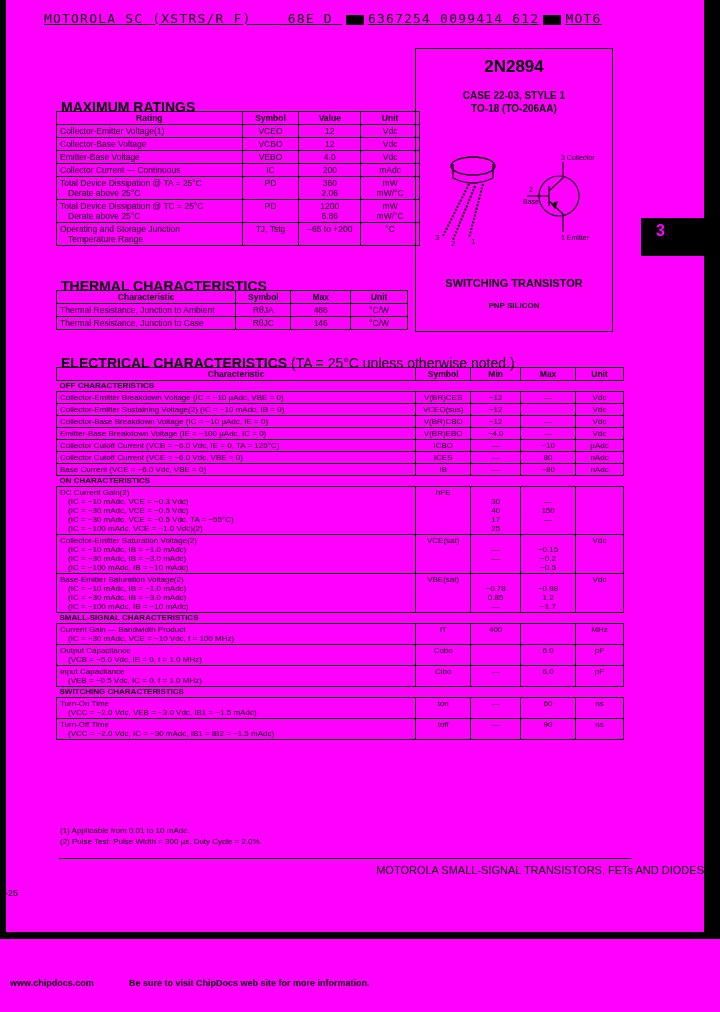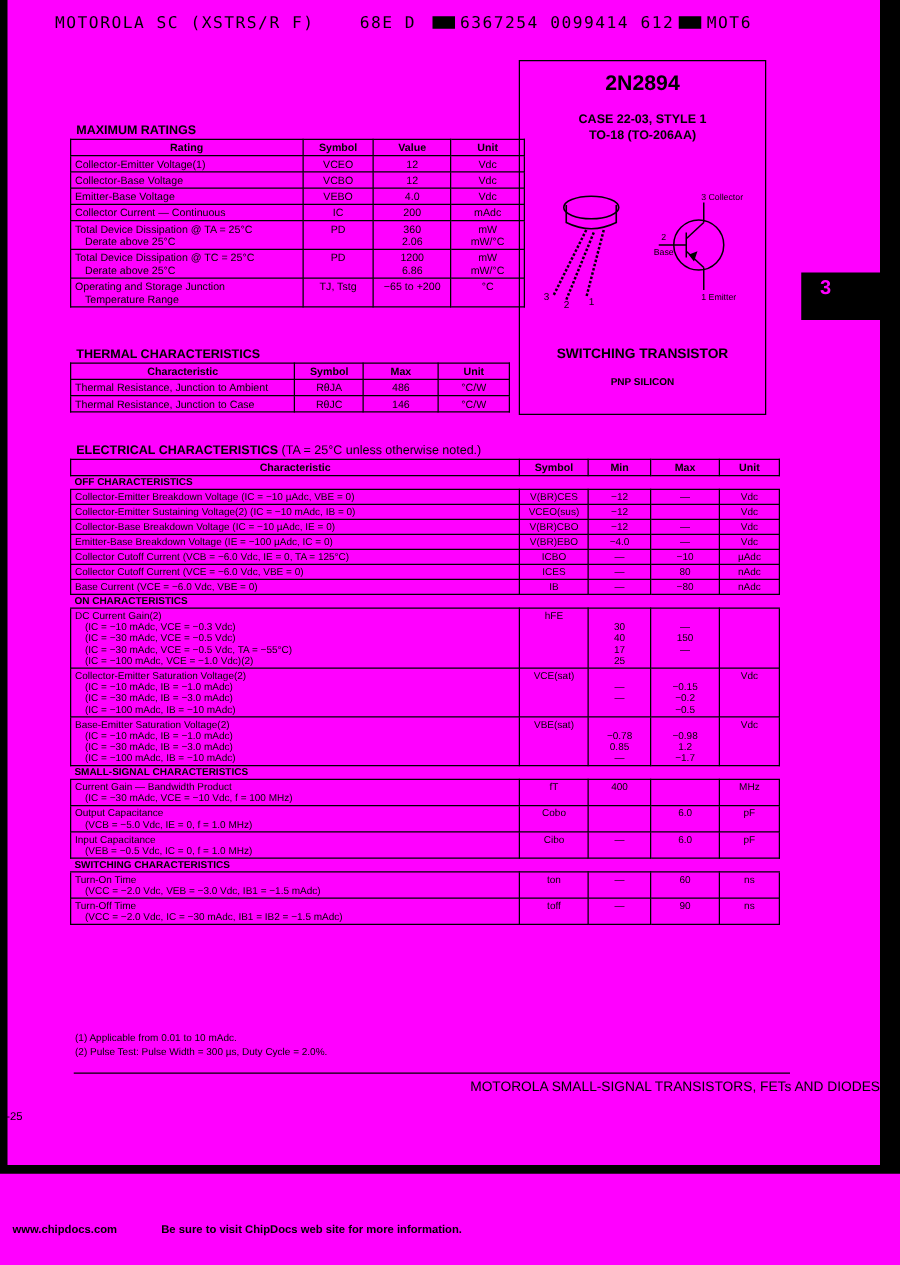--- a/index.html
+++ b/index.html
@@ -4,25 +4,25 @@
 <style>
   * { box-sizing: border-box; margin: 0; padding: 0; }
   html, body { width: 720px; height: 1012px; background: #ff00ff; overflow: hidden; }
   body { position: relative; font-family: "Liberation Sans", sans-serif; color: #000; }
 
   .page-frame { position: absolute; left: 0; top: 0; width: 720px; height: 938px; background: #ff00ff; }
   .left-edge { position: absolute; left: 0; top: 0; width: 6px; height: 938px; background: #000; }
   .right-edge { position: absolute; left: 704px; top: 0; width: 16px; height: 938px; background: #000; }
   .bottom-edge { position: absolute; left: 0; top: 932px; width: 720px; height: 7px; background: #000; }
 
-  .topline { position: absolute; left: 44px; top: 11px; font-family: "DejaVu Sans Mono", monospace; font-size: 13px; letter-spacing: 1.2px; white-space: pre; }
+  .topline { position: absolute; left: 44px; top: 11px; font-family: "DejaVu Sans Mono", monospace; font-size: 13px; letter-spacing: 1.2px; white-space: pre; text-decoration: underline; }
   .topline .blk { display: inline-block; width: 18px; height: 10px; background: #000; vertical-align: middle; margin: 0 4px; }
 
   
-  .sec-title { position: absolute; font-weight: bold; font-size: 10px; }
+  .sec-title { position: absolute; font-weight: bold; font-size: 14px; }
   .sec-title .sub { font-weight: normal; }
 
   
   table.dt { position: absolute; border-collapse: collapse; font-size: 8.5px; }
   table.dt th, table.dt td { border: 1px solid #000; padding: 1px 3px; vertical-align: top; }
   table.dt th { font-weight: bold; text-align: center; font-size: 8.5px; }
   table.dt td.c { text-align: center; }
   table.dt td .indent { padding-left: 8px; display: block; }
   table.dt tr.sec td { border-left: none; border-right: none; font-weight: bold; padding-top: 0; }
 

